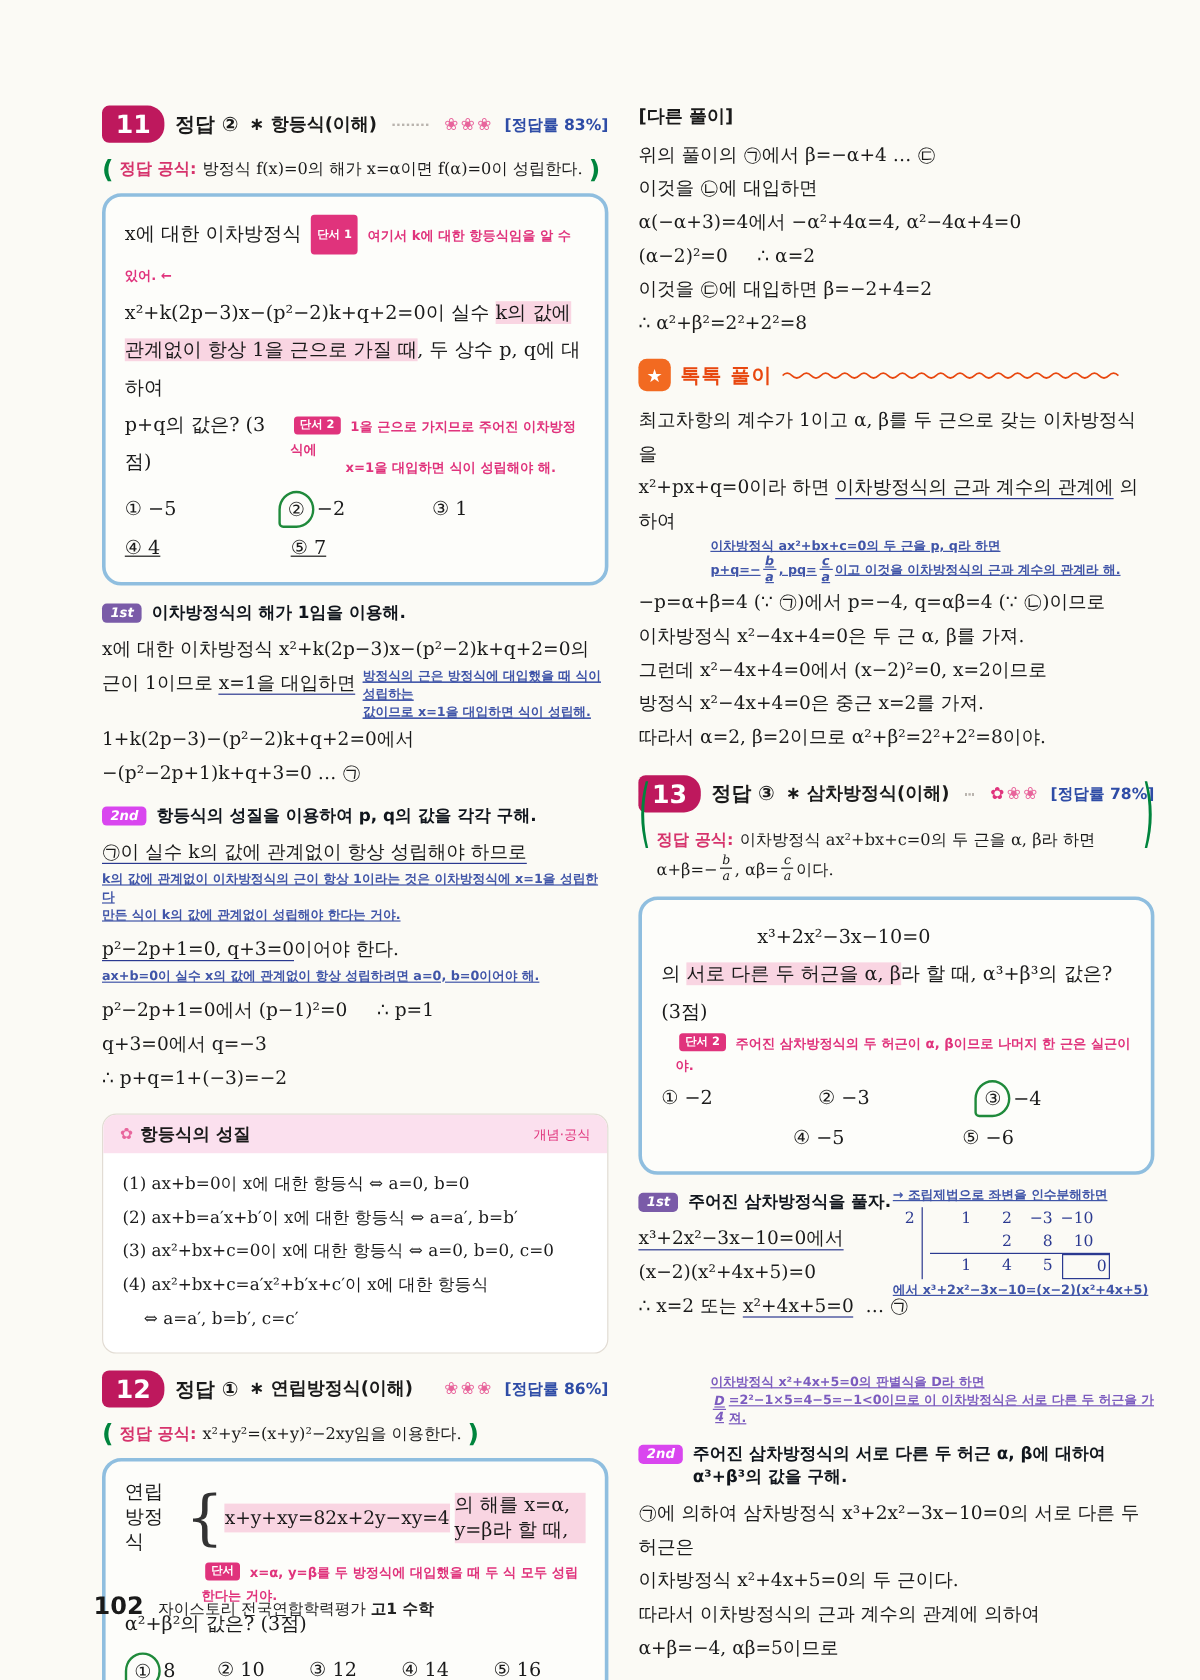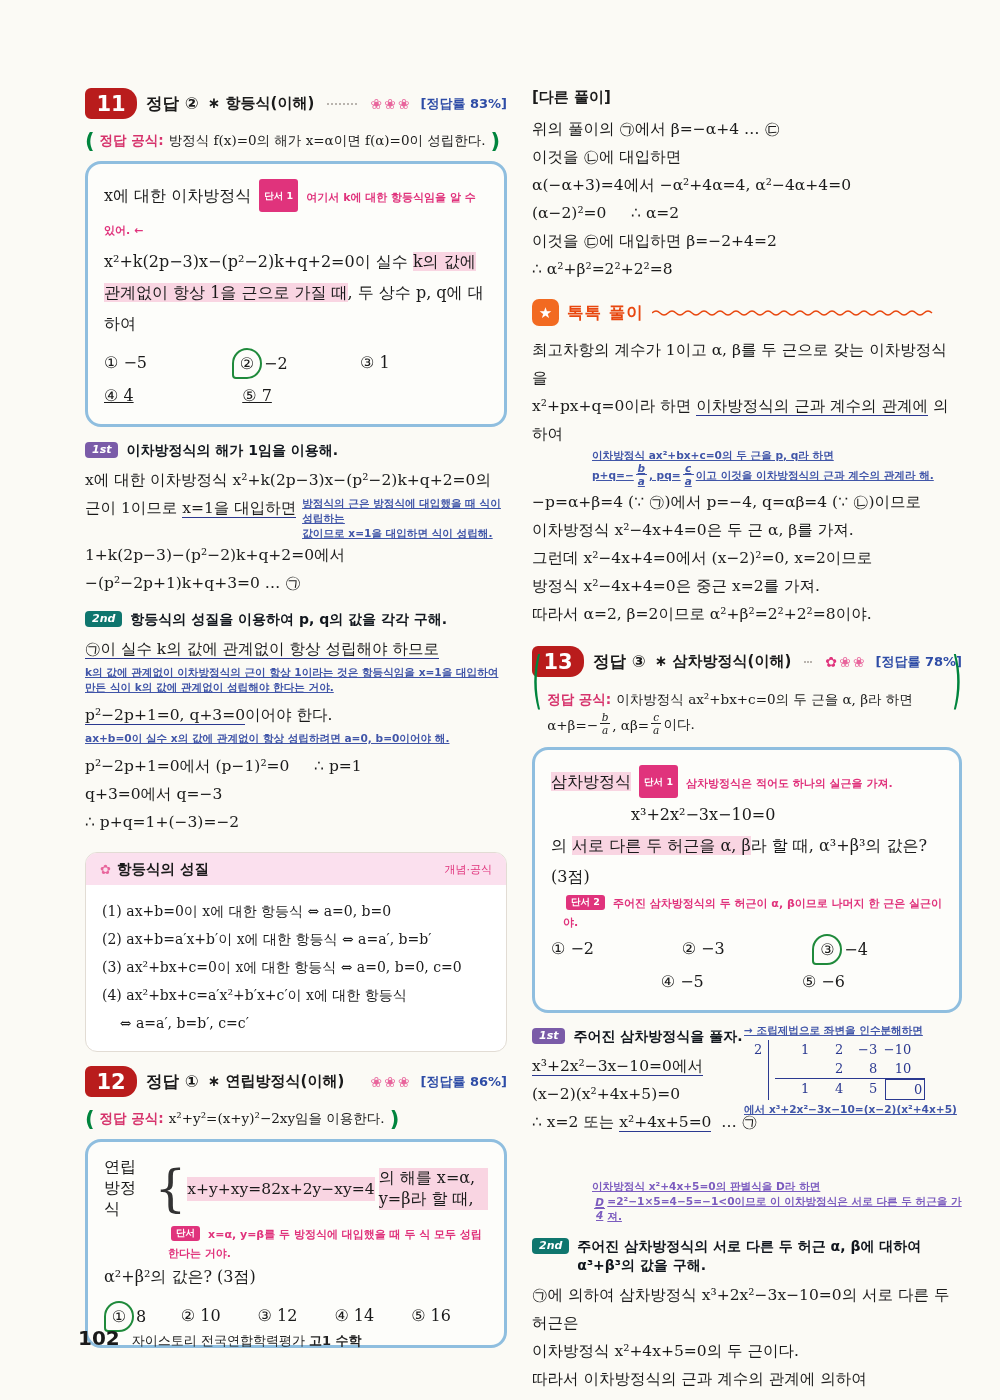--- a/index.html
+++ b/index.html
@@ -3,21 +3,21 @@
 <meta charset="utf-8">
 <style>
   html,body{margin:0;padding:0;}
   .page{position:relative;width:1000px;height:1400px;background:#FBFAF5;font-family:"DejaVu Sans","Liberation Sans",sans-serif;color:#1a1a1a;overflow:hidden;}
   .col{position:absolute;top:88px;}
   .col-left{left:85px;width:422px;}
   .col-right{left:532px;width:430px;}
 
   
   .qhead{display:flex;align-items:center;gap:9px;margin-bottom:12px;}
-  .qbadge{flex:0 0 auto;width:52px;height:31px;background:#b91c1c;color:#fff;font-weight:bold;font-size:21px;display:flex;align-items:center;justify-content:center;border-radius:6px 14px 14px 6px;}
+  .qbadge{flex:0 0 auto;width:52px;height:31px;background:#be185d;color:#fff;font-weight:bold;font-size:21px;display:flex;align-items:center;justify-content:center;border-radius:6px 14px 14px 6px;}
   .qans{font-weight:bold;font-size:16.5px;white-space:nowrap;}
   .qtopic{font-weight:bold;font-size:15px;white-space:nowrap;}
   .leader{flex:1;border-bottom:2px dotted #B9B4AE;height:1px;margin:0 4px;}
   .flowers{color:#E8659C;font-size:14px;letter-spacing:2px;white-space:nowrap;}
   .flower-solid{color:#E0337C;}
   .qrate{color:#2E4CA6;font-size:13px;font-weight:bold;white-space:nowrap;}
 
   
   .fline{display:flex;align-items:center;gap:5px;margin:0 0 10px 0;}
   .paren{color:#00843D;font-weight:bold;font-size:21px;line-height:20px;}
@@ -31,21 +31,21 @@
   .hl{background:#F9D5E2;}
   .cluebadge{display:inline-block;background:#E0337C;color:#fff;font-size:9.5px;font-weight:bold;border-radius:3px;padding:1px 5px;font-family:"DejaVu Sans",sans-serif;vertical-align:2px;margin:0 3px;}
   .cluetext{color:#E0337C;font-size:11px;font-weight:bold;font-family:"DejaVu Sans",sans-serif;}
   .choices{display:flex;font-family:"DejaVu Serif","Liberation Serif",serif;font-size:16px;margin-top:9px;line-height:30px;}
   .ch3{width:36%;} .ch5{width:20%;}
   .anscirc{display:inline-flex;align-items:center;justify-content:center;border:2.3px solid #1F8A3B;border-radius:50% 50% 50% 4px;width:26px;height:27px;margin-right:2px;}
 
   
   .steprow{display:flex;align-items:flex-start;gap:8px;margin:13px 0 6px;}
   .stepbadge{flex:0 0 auto;background:#7A5BA8;color:#fff;font-style:italic;font-weight:bold;font-size:11px;padding:1px 7px 2px;border-radius:4px;margin-top:1px;}
-  .stepbadge.s2{background:#0f766e;}
+  .stepbadge.s2{background:#d946ef;}
   .steptitle{font-weight:bold;font-size:14px;color:#10151c;line-height:19px;}
   .bline{font-family:"DejaVu Serif","Liberation Serif",serif;font-size:15.5px;line-height:28px;}
   .u{border-bottom:1.8px solid #2B3990;padding-bottom:0px;}
   .ann{color:#4055A8;font-size:10.6px;line-height:15px;font-weight:bold;text-decoration:underline;}
   .annp{color:#7C5CBF;}
   .row{display:flex;align-items:flex-start;gap:6px;}
 
   
   .cbox{border:1.5px solid #E2DCD4;border-radius:12px;background:#fff;margin:16px 0 14px;overflow:hidden;}
   .cbox-head{background:#FBE0EE;padding:7px 14px 6px;display:flex;align-items:center;}
@@ -110,20 +110,28 @@
     </div>
 
     <div class="pbox">
       <div class="pline">
         <span>x에 대한 이차방정식</span>
         <span class="cluebadge">단서 1</span>
         <span class="cluetext">여기서 k에 대한 항등식임을 알 수 있어. ←</span>
       </div>
       <div class="pline"><span>x²+k(2p−3)x−(p²−2)k+q+2=0이 실수 </span><span class="hl">k의 값에</span></div>
       <div class="pline"><span class="hl">관계없이 항상 1을 근으로 가질 때</span><span>, 두 상수 p, q에 대하여</span></div>
+      <div class="row">
+        <span class="pline">p+q의 값은? (3점)</span>
+        <div style="margin-top:6px;">
+          <span class="cluebadge">단서 2</span>
+          <span class="cluetext">1을 근으로 가지므로 주어진 이차방정식에</span>
+          <div class="cluetext" style="margin-left:46px;">x=1을 대입하면 식이 성립해야 해.</div>
+        </div>
+      </div>
       <div class="choices">
         <span class="ch3">① −5</span>
         <span class="ch3"><span class="anscirc">②</span><span>−2</span></span>
         <span class="ch3">③ 1</span>
       </div>
       <div class="choices" style="margin-top:2px;text-decoration:underline;">
         <span class="ch3">④ 4</span>
         <span class="ch3">⑤ 7</span>
       </div>
     </div>
@@ -141,21 +149,21 @@
         </div>
     </div>
     <div class="bline">1+k(2p−3)−(p²−2)k+q+2=0에서</div>
     <div class="bline">−(p²−2p+1)k+q+3=0 … ㉠</div>
     <div class="steprow">
       <span class="stepbadge s2">2nd</span>
       <span class="steptitle">항등식의 성질을 이용하여 p, q의 값을 각각 구해.</span>
     </div>
     <div class="bline"><span class="u">㉠이 실수 k의 값에 관계없이 항상 성립해야 하므로</span></div>
     <div style="margin:2px 0 6px;">
-        <div class="ann">k의 값에 관계없이 이차방정식의 근이 항상 1이라는 것은 항등식임을 x=1을 대입하여</div>
+        <div class="ann">k의 값에 관계없이 이차방정식의 근이 항상 1이라는 것은 이차방정식에 x=1을 성립한다</div>
         <div class="ann">만든 식이 k의 값에 관계없이 성립해야 한다는 거야.</div>
       </div>
     <div class="bline"><span class="u">p²−2p+1=0, q+3=0</span><span>이어야 한다.</span></div>
     <div class="ann" style="margin:2px 0 6px;">ax+b=0이 실수 x의 값에 관계없이 항상 성립하려면 a=0, b=0이어야 해.</div>
     <div class="bline">p²−2p+1=0에서 (p−1)²=0&nbsp;&nbsp;&nbsp;&nbsp;&nbsp;∴ p=1</div>
     <div class="bline">q+3=0에서 q=−3</div>
     <div class="bline">∴ p+q=1+(−3)=−2</div>
 
     <div class="cbox">
       <div class="cbox-head">
@@ -283,25 +291,20 @@
               <span class="fn">c</span>
               <span class="fd">a</span>
             </span>
           <span>이다.</span>
         </div>
       </div>
       <span class="paren big" style="margin-left:auto;">)</span>
     </div>
 
     <div class="pbox">
-      <div class="pline">
-        <span class="hl">삼차방정식</span>
-        <span class="cluebadge">단서 1</span>
-        <span class="cluetext">삼차방정식은 적어도 하나의 실근을 가져.</span>
-      </div>
       <div class="pline" style="margin-left:80px;">x³+2x²−3x−10=0</div>
       <div class="pline"><span>의 </span><span class="hl">서로 다른 두 허근을 α, β</span><span>라 할 때, α³+β³의 값은? (3점)</span></div>
       <div style="margin-left:12px;">
         <span class="cluebadge">단서 2</span>
         <span class="cluetext">주어진 삼차방정식의 두 허근이 α, β이므로 나머지 한 근은 실근이야.</span>
       </div>
       <div class="choices" style="margin-top:4px;">
         <span class="ch3">① −2</span>
         <span class="ch3">② −3</span>
         <span class="ch3"><span class="anscirc">③</span><span>−4</span></span>

